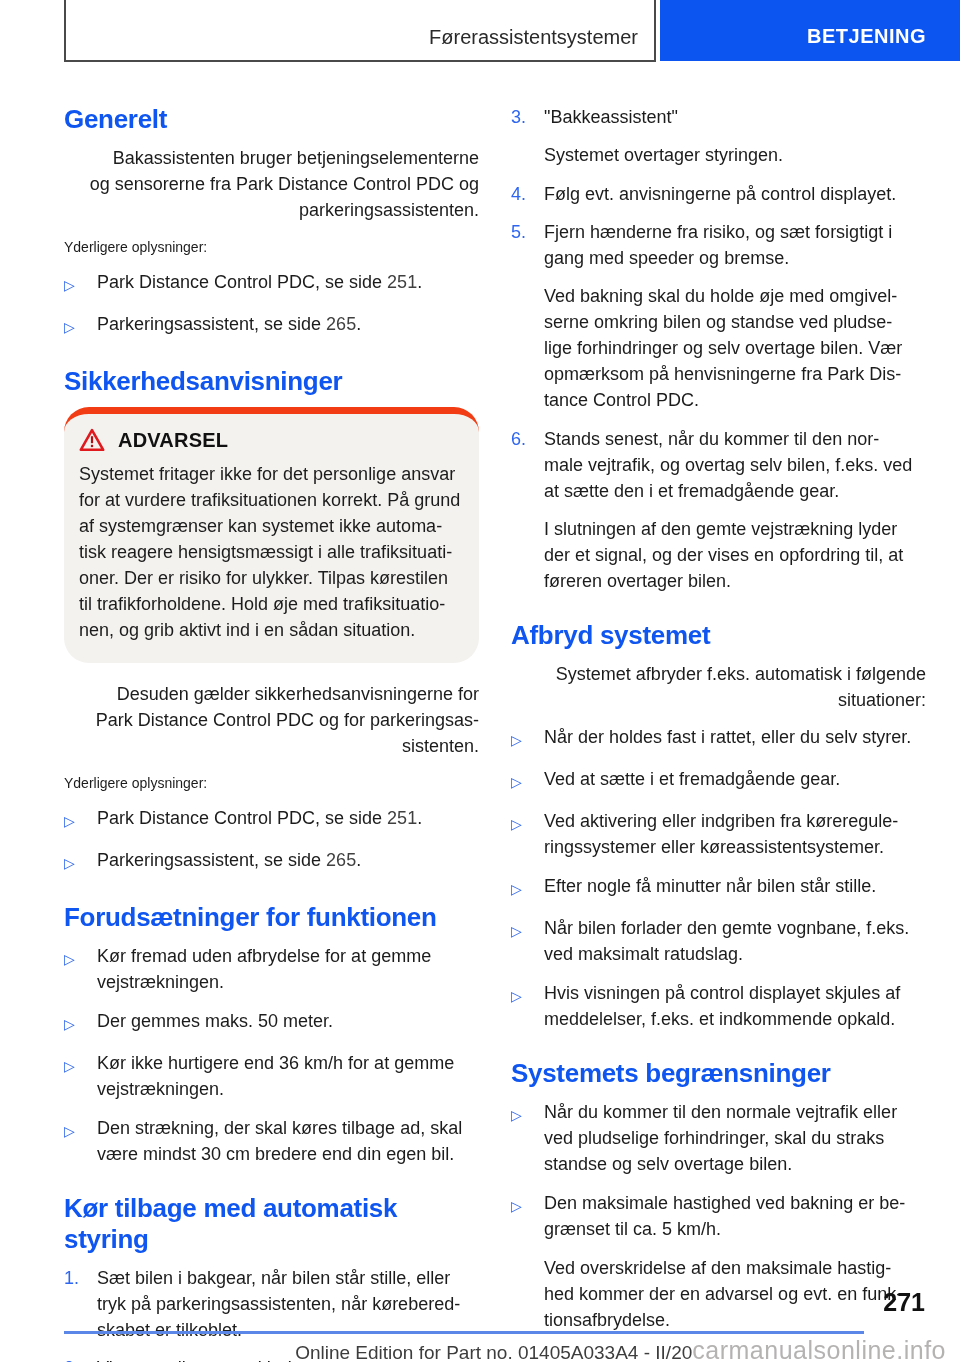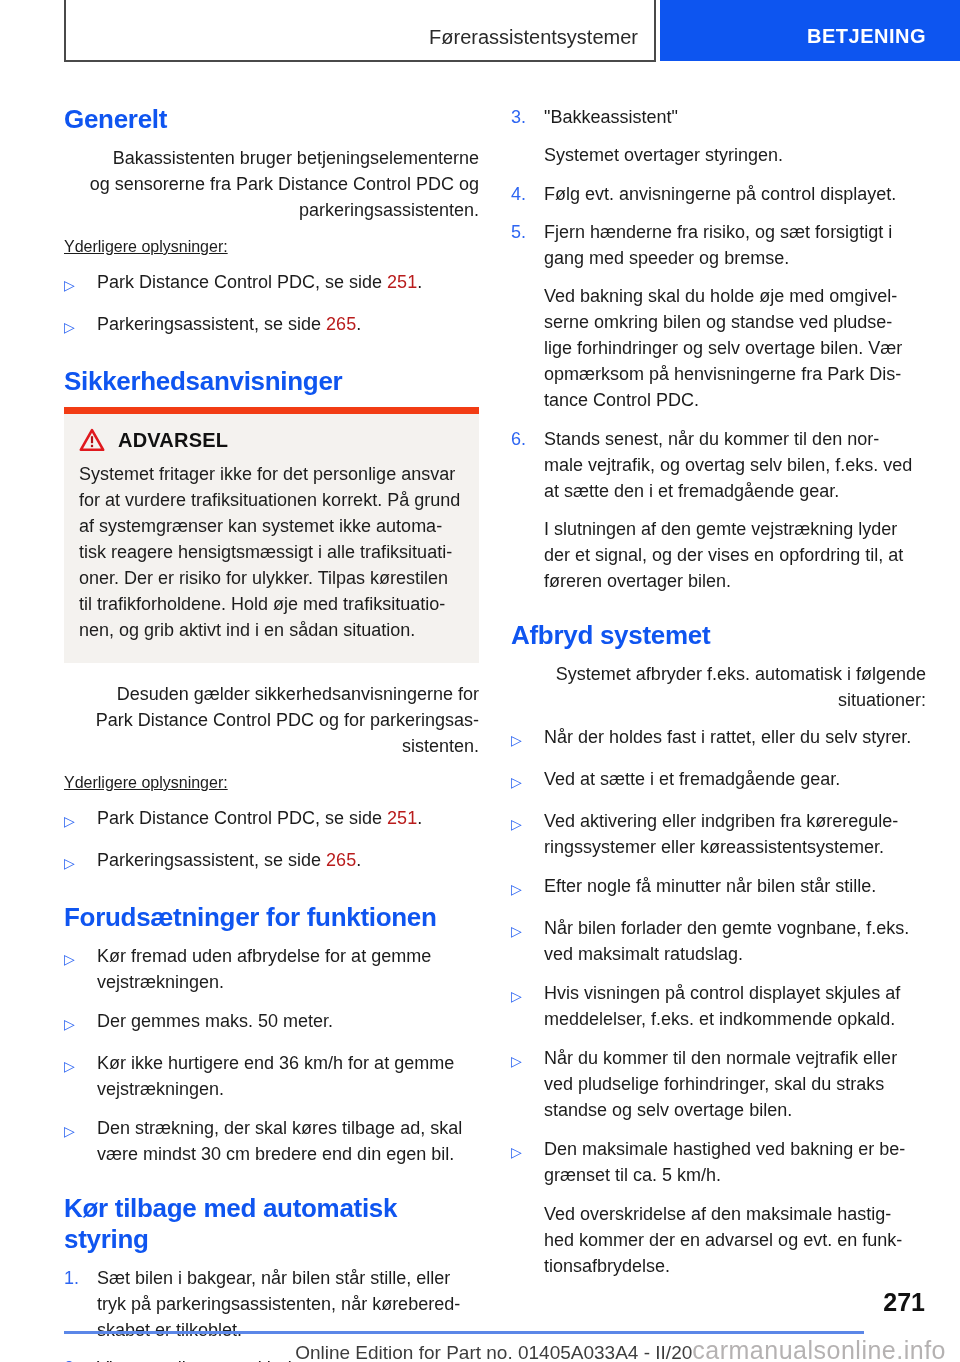--- a/index.html
+++ b/index.html
@@ -40,43 +40,44 @@
 
   .h-sec {
     color:#0f55f0; font-weight:bold;
     font-size:26px; line-height:31px;
     letter-spacing:-0.3px;
     margin:26px 0 10px 0;
   }
   .h-sec.first { margin-top:0; }
 
   .para { font-size:18px; line-height:26px; margin-bottom:11px;text-align:right; }
-  .label { font-size:16px; line-height:26px; margin-bottom:9px;text-decoration:underline; }
+  .label { font-size:14px; line-height:26px; margin-bottom:9px; }
 
   .blist { list-style:none; }
   .blist li { display:flex; margin-bottom:13px; font-size:18px; line-height:26px; }
   .tri {
     flex:none; width:33px; color:#2e66f2; font-size:14px;
     padding-top:3px;
   }
   .li-text { flex:1; }
-  a.pref { color:#b91c1c; text-decoration:none; cursor:pointer; }
+  a.pref { color:#404040; text-decoration:none; cursor:pointer; }
 
   .steps { }
   .step { display:flex; font-size:18px; line-height:26px; margin-bottom:12px; }
   .step-num { flex:none; width:33px; color:#2e66f2; }
   .step-text { flex:1; }
   .step-sub { font-size:18px; line-height:26px; margin:2px 0 13px 33px; }
 
   
   .warnbox {
     background:#f4f2ef;
     border-top:7px solid #f23c14;
     padding:14px 14px 20px 15px;
     margin:8px 0 18px 0;
+    border-radius:25px;
   }
   .warn-head { display:flex; align-items:center; gap:13px; }
   .warn-head svg { width:26px; height:24px; flex:none; }
   .warn-title { font-weight:bold; font-size:20px; color:#111; letter-spacing:0.2px; }
   .warn-body { margin-top:9px; font-size:18px; line-height:26px; }
 
   
   .page-num {
     position:absolute; right:35px; top:1288px;
     font-weight:bold; font-size:25px; color:#111;
@@ -253,20 +254,21 @@
         <span class="li-text pre">Når bilen forlader den gemte vognbane, f.eks.
 ved maksimalt ratudslag.</span>
       </li>
       <li>
         <span class="tri">▷</span>
         <span class="li-text pre">Hvis visningen på control displayet skjules af
 meddelelser, f.eks. et indkommende opkald.</span>
       </li>
     </ul>
 
+    <div class="h-sec">Systemets begrænsninger</div>
     <ul class="blist">
       <li>
         <span class="tri">▷</span>
         <span class="li-text pre">Når du kommer til den normale vejtrafik eller
 ved pludselige forhindringer, skal du straks
 standse og selv overtage bilen.</span>
       </li>
       <li>
         <span class="tri">▷</span>
         <span class="li-text pre">Den maksimale hastighed ved bakning er be-

